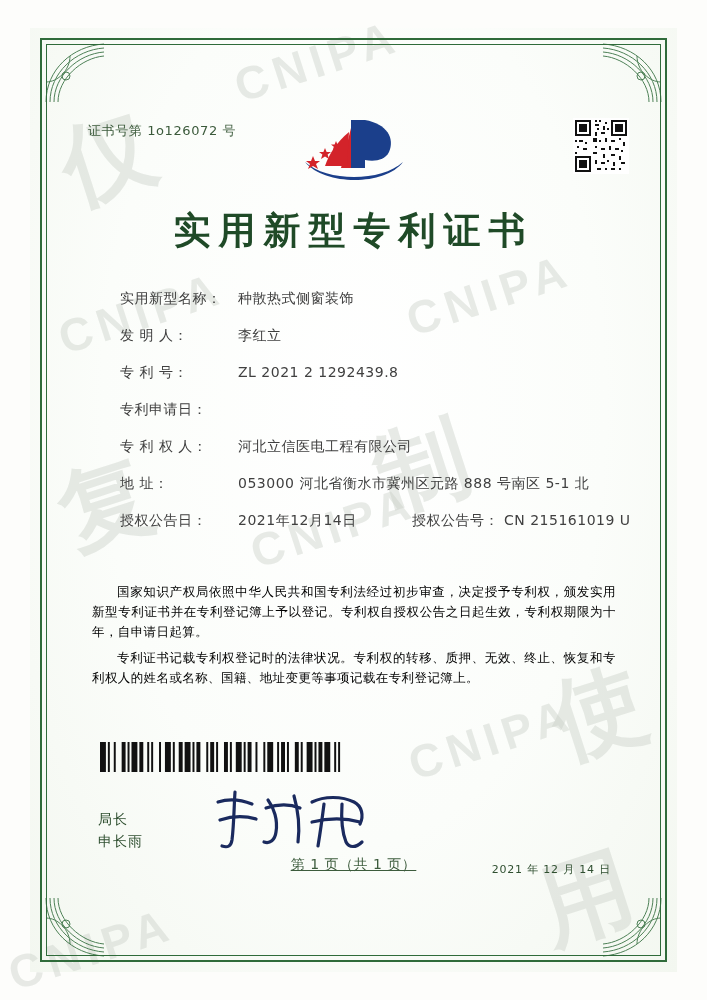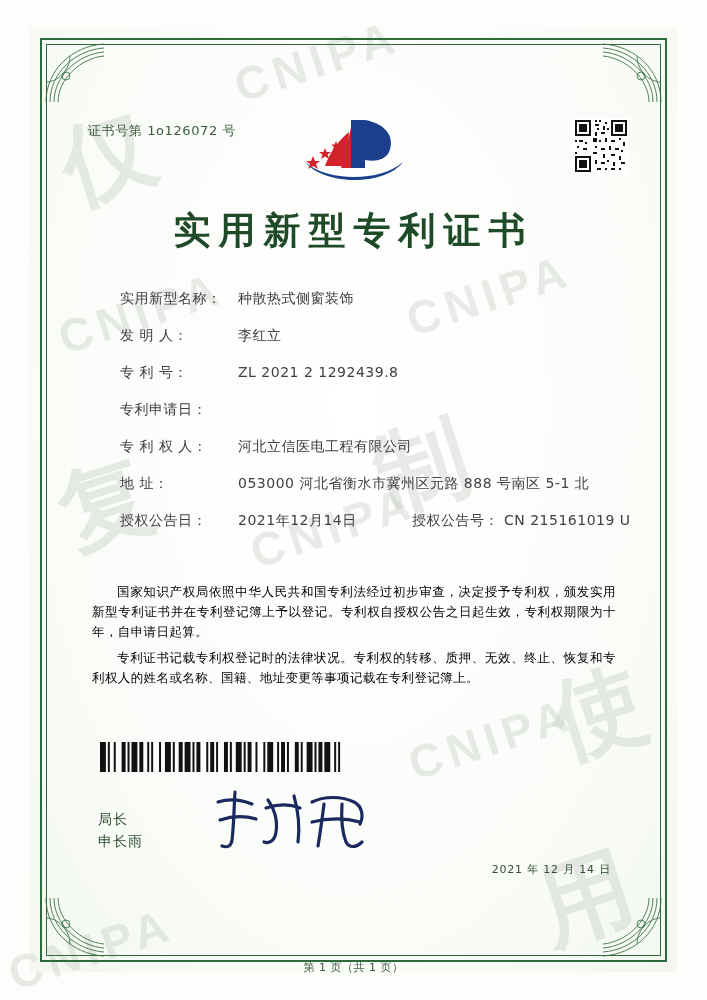--- a/index.html
+++ b/index.html
@@ -172,25 +172,26 @@
   }
   #sig-date {
     position: absolute;
     right: 96px; top: 862px;
     font-size: 11px;
     letter-spacing: .8px;
     color: #2f4f30;
   }
   #page-no {
     position: absolute;
-    left: 0; right: 0; top: 960px;
+    left: 0; right: 0; top: 856px;
     text-align: center;
-    font-size: 11px;
+    font-size: 14px;
     color: #3d5c3d;
     letter-spacing: .5px;
+    text-decoration: underline;
   }
 
   
   #footer-note {
     position: absolute;
     left: 0; right: 0; top: 955px;
     text-align: center;
     font-size: 11.5px;
     color: #9aa79a;
     letter-spacing: 1px;

